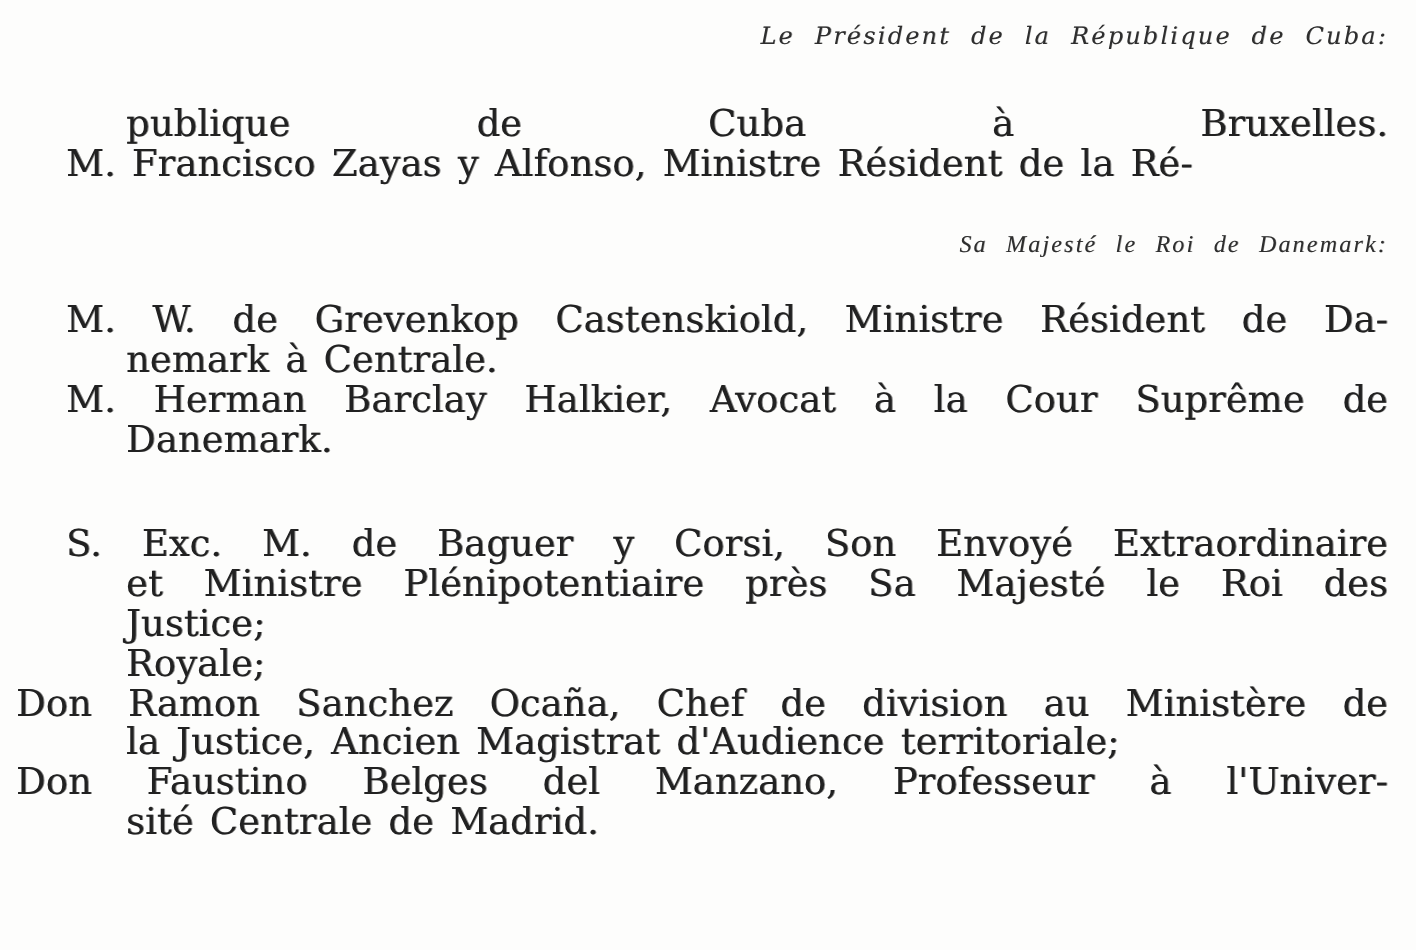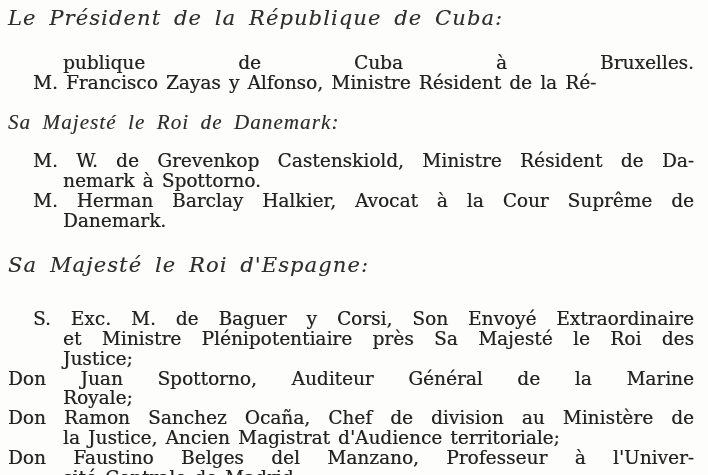--- a/index.html
+++ b/index.html
@@ -19,23 +19,23 @@
     padding: 0 14px 0 8px;
     font-family: "DejaVu Serif", "Liberation Serif", serif;
     font-size: 18.5px;
     line-height: 19.8px;
     color: #212121;
     text-shadow: 0.5px 0 0 rgba(33,33,33,0.5);
     filter: blur(0.15px);
     background: #fdfdfc;
   }
   .heading {
-    text-align: left;
+    text-align: right;
     font-style: italic;
-    font-size: 21px;
+    font-size: 12px;
     letter-spacing: 1.1px;
     word-spacing: 5px;
     color: #2e2e2e;
     text-shadow: 0.3px 0 0 rgba(46,46,46,0.4);
   }
   .h1 { margin-top: 9px; }
   .h2 { margin-top: 21px; font-family: Liberation Serif, serif; }
   .h3 { margin-top: 26px; }
   .entry { word-spacing: 0.12em; }
   .e1 { margin-top: 24px; }
@@ -61,38 +61,36 @@
 
   <div class="entry m e1">
     <div class="line">publique de Cuba à Bruxelles.</div>
     <div class="line first">M. Francisco Zayas y Alfonso, Ministre Résident de la Ré-</div>
   </div>
 
   <div class="heading h2">Sa Majesté le Roi de Danemark:</div>
 
   <div class="entry m e2">
     <div class="line first">M. W. de Grevenkop Castenskiold, Ministre Résident de Da-</div>
-    <div class="line">nemark à Spottorno.</div>
+    <div class="line">nemark à Centrale.</div>
   </div>
 
   <div class="entry m">
     <div class="line first">M. Herman Barclay Halkier, Avocat à la Cour Suprême de</div>
     <div class="line">Danemark.</div>
   </div>
 
-  <div class="heading h3">Sa Majesté le Roi d'Espagne:</div>
 
   <div class="entry m e4">
     <div class="line first">S. Exc. M. de Baguer y Corsi, Son Envoyé Extraordinaire</div>
     <div class="line">et Ministre Plénipotentiaire près Sa Majesté le Roi des</div>
     <div class="line">Justice;</div>
   </div>
 
   <div class="entry don">
-    <div class="line first">Don Juan Spottorno, Auditeur Général de la Marine</div>
     <div class="line">Royale;</div>
   </div>
 
   <div class="entry don">
     <div class="line first">Don Ramon Sanchez Ocaña, Chef de division au Ministère de</div>
     <div class="line">la Justice, Ancien Magistrat d'Audience territoriale;</div>
   </div>
 
   <div class="entry don">
     <div class="line first">Don Faustino Belges del Manzano, Professeur à l'Univer-</div>

